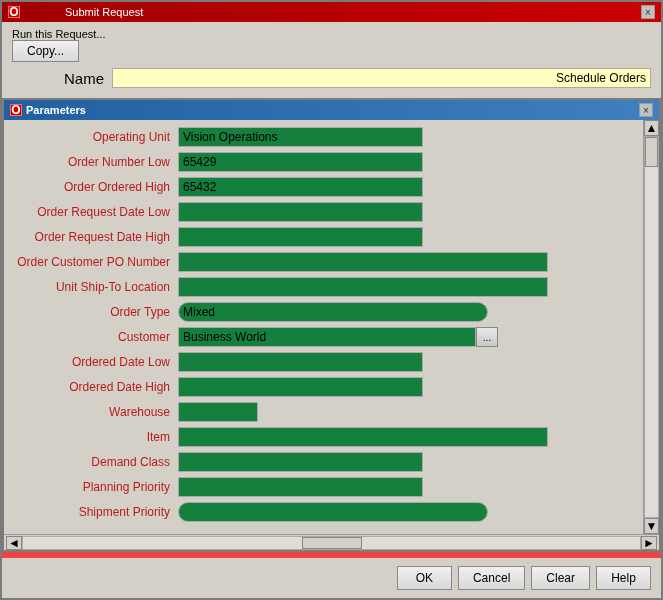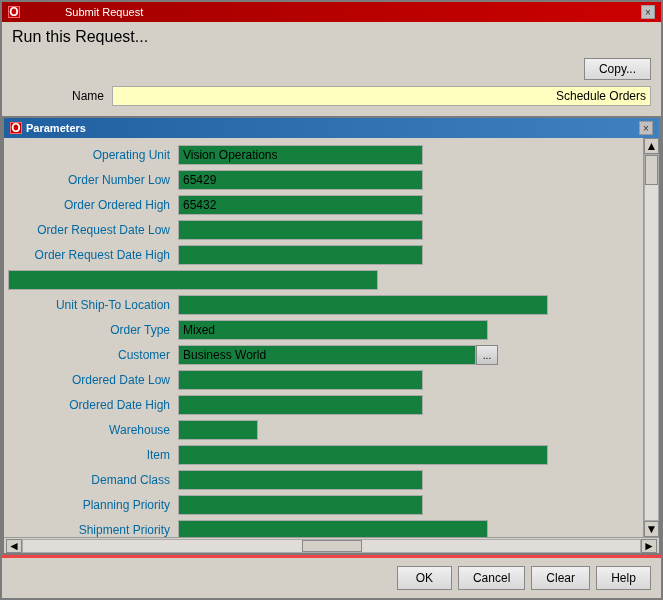--- a/index.html
+++ b/index.html
@@ -42,49 +42,48 @@
       font-size: 10px; color: #333;
     }
 
     .main-content {
       background: #d4d0c8;
       padding: 6px 10px;
       flex-shrink: 0;
     }
 
     .run-request-text {
-      font-size: 16px;
-      margin-bottom: 12px;
+      font-size: 11px;
+      margin-bottom: 0;
       color: #000;
     }
 
     .copy-row {
       display: flex;
-      justify-content: flex-end;
       margin-bottom: 6px;
     }
 
     .copy-btn {
       background: linear-gradient(to bottom, #f0f0f0, #d8d8d8);
       border: 1px solid #888;
       padding: 3px 14px;
       cursor: pointer;
       font-size: 12px;
     }
 
     .name-row {
       display: flex;
       align-items: center;
       margin-bottom: 4px;
     }
     .name-label {
       width: 100px;
       text-align: right;
       padding-right: 8px;
-      font-size: 12px;
+      font-size: 15px;
     }
     .name-value {
       background: #ffffc0;
       border: 1px solid #aaa;
       padding: 2px 4px;
       flex: 1;
       font-size: 12px;
       text-align: right;
     }
 
@@ -142,34 +141,34 @@
       align-items: center;
       margin-bottom: 3px;
       min-height: 22px;
     }
 
     .field-label {
       width: 170px;
       text-align: right;
       padding-right: 8px;
       font-size: 12px;
-      color: #0369a1;
+      color: #b91c1c;
       flex-shrink: 0;
     }
 
     .field-input {
       background: #15803d;
       border: 1px solid #aaa;
       padding: 2px 4px;
       font-size: 12px;
       height: 20px;
     }
 
     .field-input-short { width: 245px; }
-    .field-input-medium { width: 310px; }
+    .field-input-medium { width: 310px; border-radius: 10px; }
     .field-input-long { width: 370px; }
 
     .field-input-with-btn {
       display: flex;
       align-items: center;
     }
     .field-input-with-btn .field-input { flex: 1; }
     .browse-btn {
       width: 22px;
       height: 20px;
@@ -251,21 +250,21 @@
       transform: translateX(-50%);
     }
 
     .button-row {
       display: flex;
       justify-content: flex-end;
       padding: 8px 10px;
       gap: 6px;
       background: #d4d0c8;
       flex-shrink: 0;
-      border-top: 3px solid #ef4444;
+      border-top: 6px solid #ef4444;
     }
 
     .dialog-btn {
       background: linear-gradient(to bottom, #f0f0f0, #d8d8d8);
       border: 1px solid #888;
       padding: 4px 14px;
       cursor: pointer;
       font-size: 12px;
       min-width: 55px;
     }
@@ -329,20 +328,21 @@
           <span class="field-label">Order Request Date Low</span>
           <input class="field-input field-input-short" type="text" value="" style="">
         </div>
 
         <div class="form-row">
           <span class="field-label">Order Request Date High</span>
           <input class="field-input field-input-short" type="text" value="" style="">
         </div>
 
         <div class="form-row">
+          <span class="field-label">Order Customer PO Number</span>
           <input class="field-input field-input-long" type="text" value="" style="">
         </div>
 
         <div class="form-row">
           <span class="field-label">Unit Ship-To Location</span>
           <input class="field-input field-input-long" type="text" value="" style="">
         </div>
 
         <div class="form-row">
           <span class="field-label">Order Type</span>

